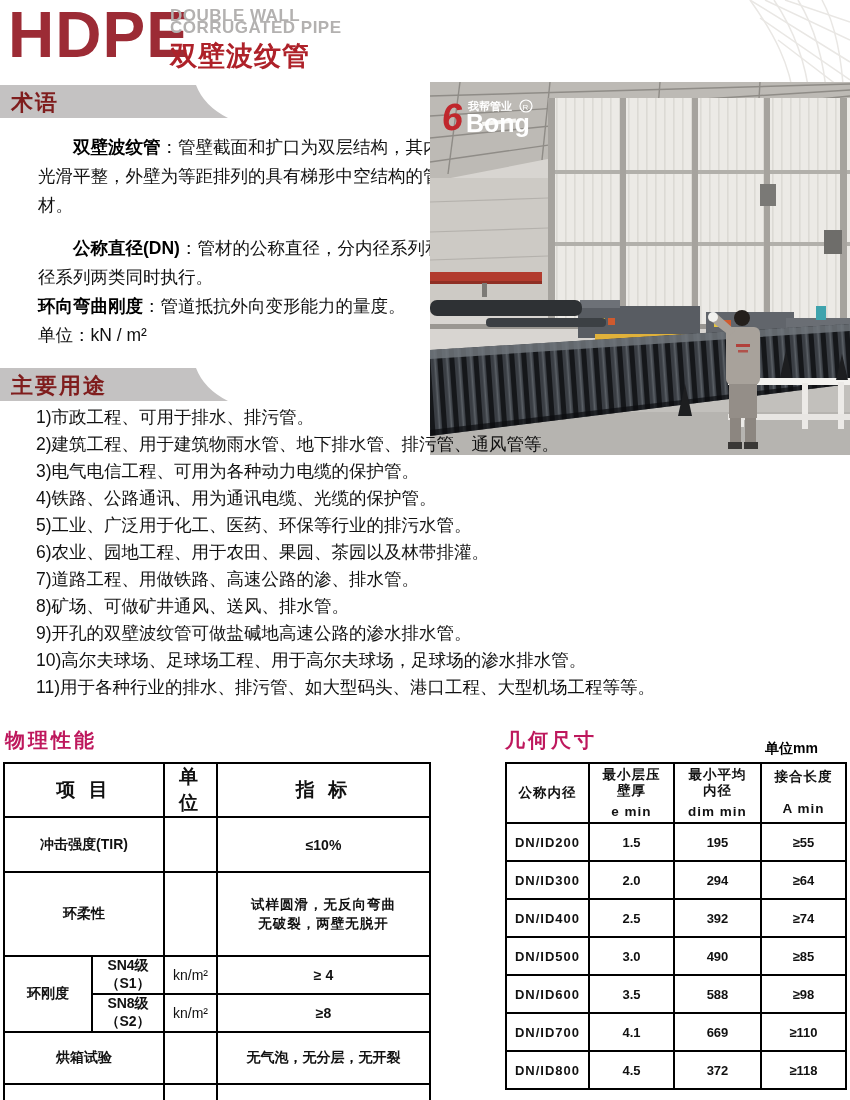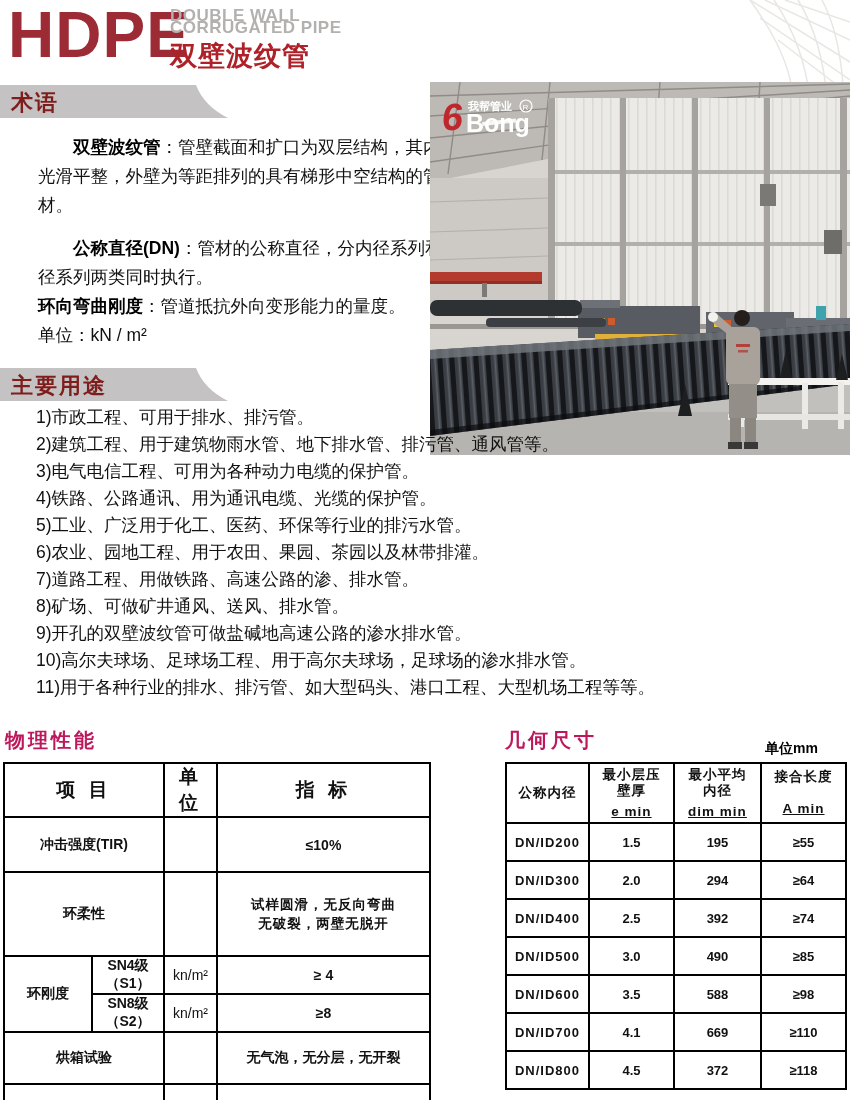--- a/index.html
+++ b/index.html
@@ -68,21 +68,21 @@
   .sn-lbl{font-size:13px;letter-spacing:0;}
   .unit-cell{font-size:13px;font-weight:normal;letter-spacing:0;}
   .two-line span{display:block;font-size:13.5px;line-height:19px;letter-spacing:1px;}
 
   .geom-table{left:505px;top:762px;width:340px;}
   .geom-table td{font-size:13px;}
   .g-head td{height:58px;}
   .g-row td{height:36px;}
   .gh{display:flex;flex-direction:column;align-items:center;justify-content:center;}
   .gh span{display:block;font-size:13.5px;line-height:16px;letter-spacing:1px;}
-  .gh .latin{margin-top:5px;letter-spacing:1px;text-decoration:underline;}
+  .gh .latin{margin-top:5px;letter-spacing:1px;}
   .gh-a .latin{margin-top:16px;}
   .dn-cell{letter-spacing:1px;}
 
   
   .mesh{right:0;top:0;}
 </style>
 </head>
 <body>
 
 <svg class="abs mesh" width="160" height="100" viewBox="0 0 160 100">

